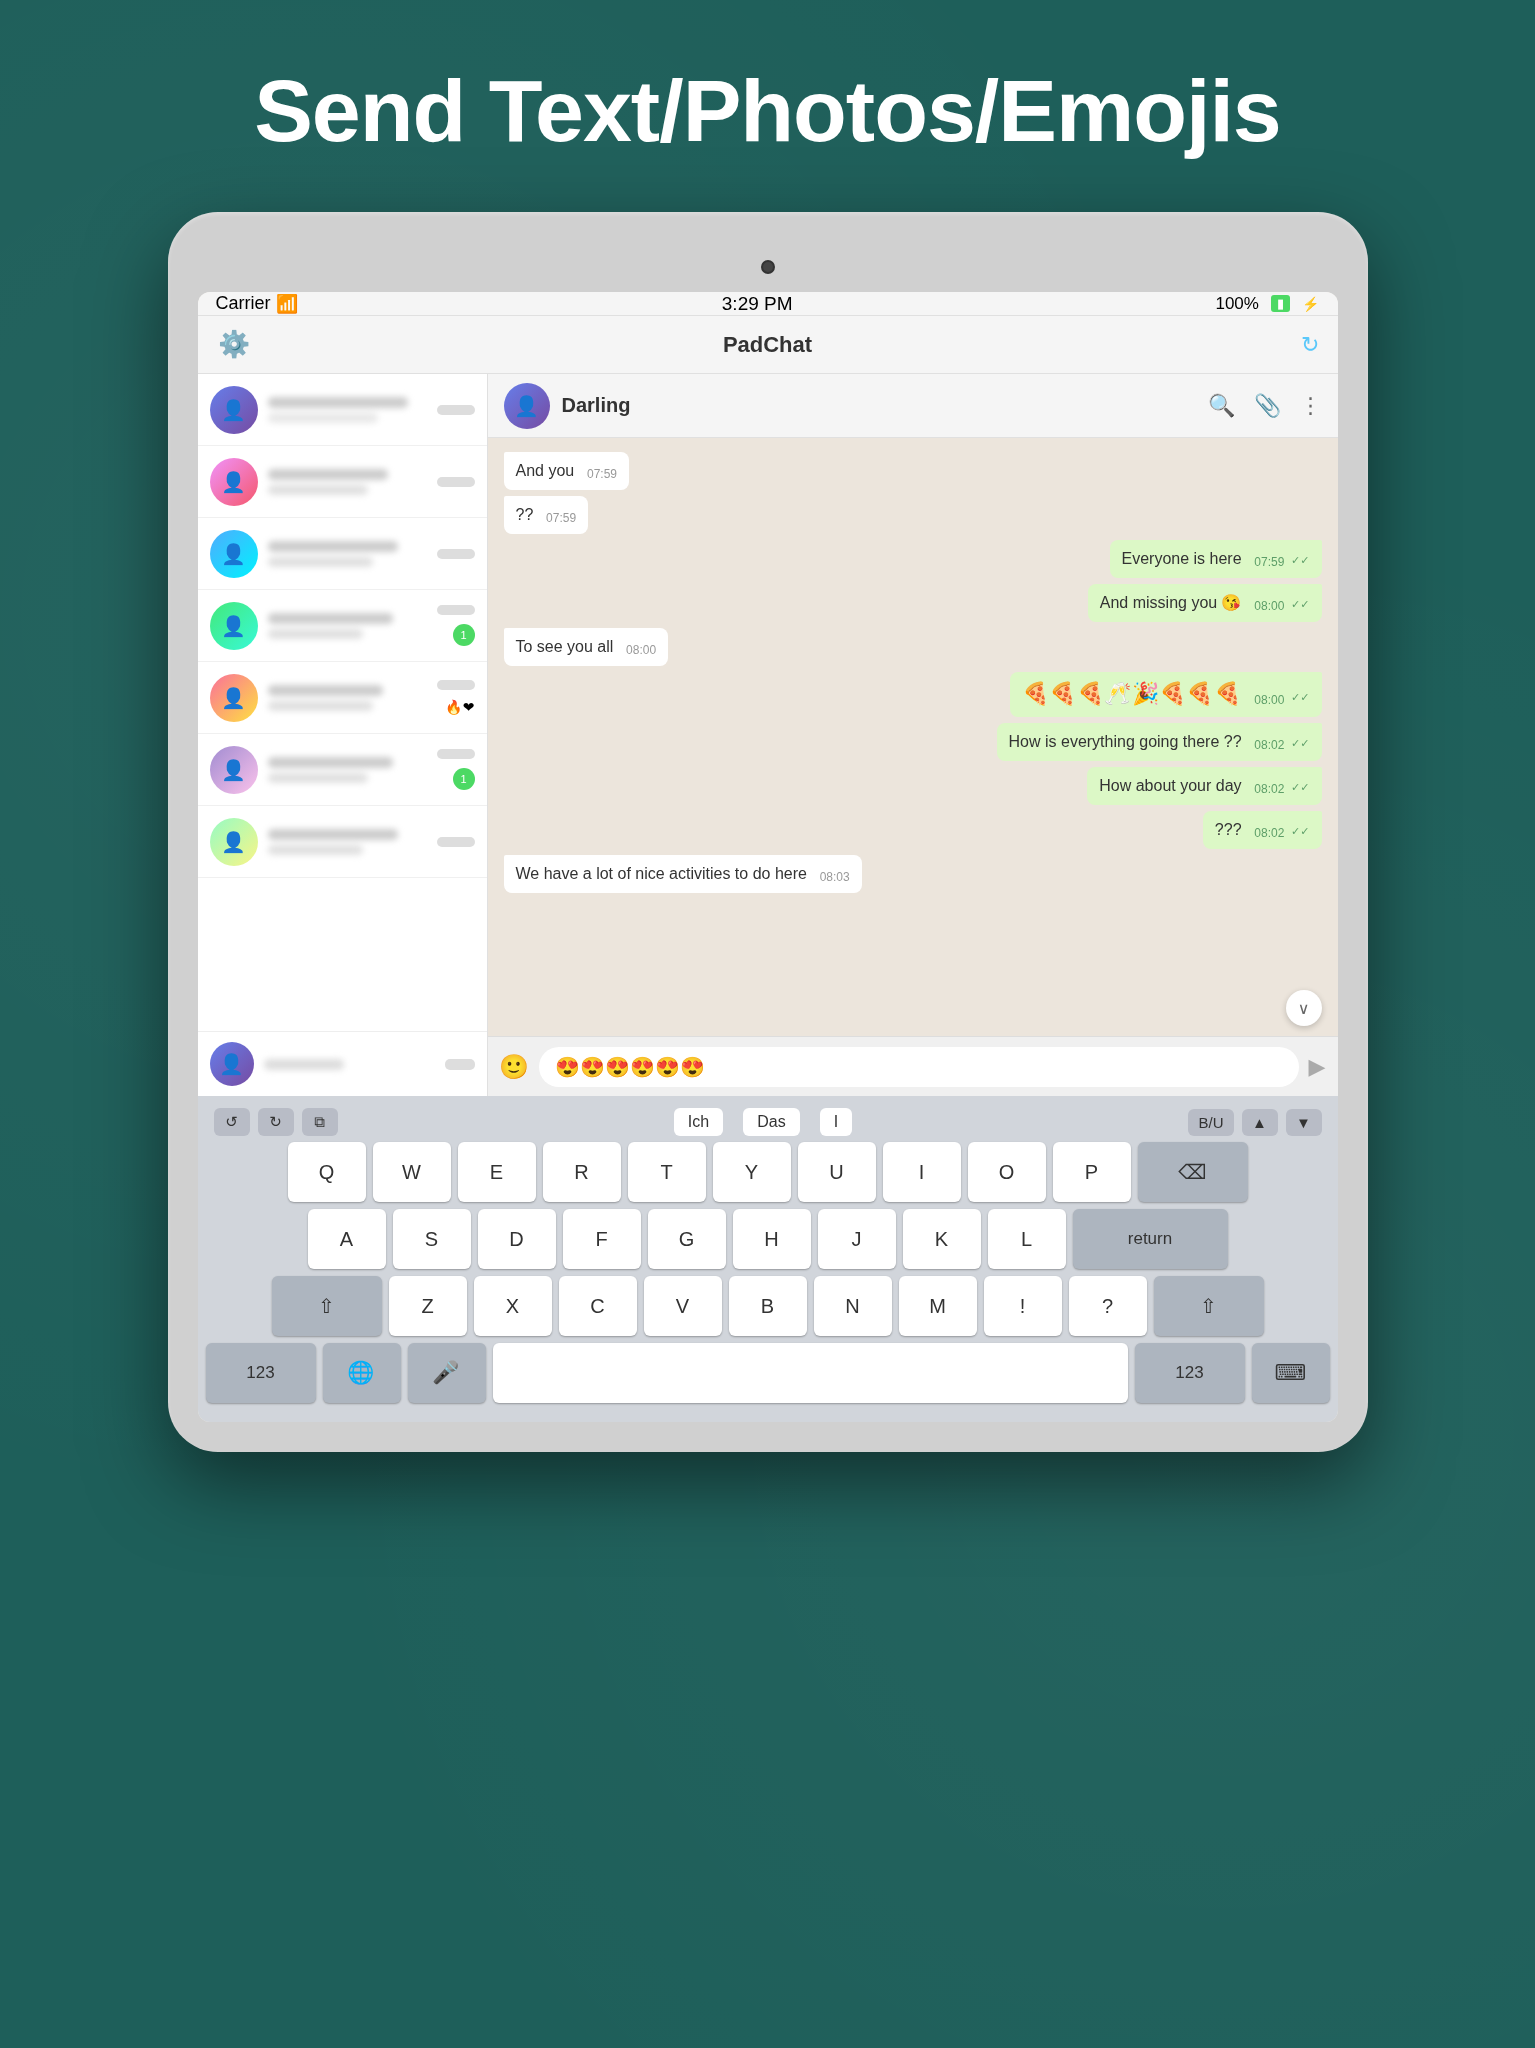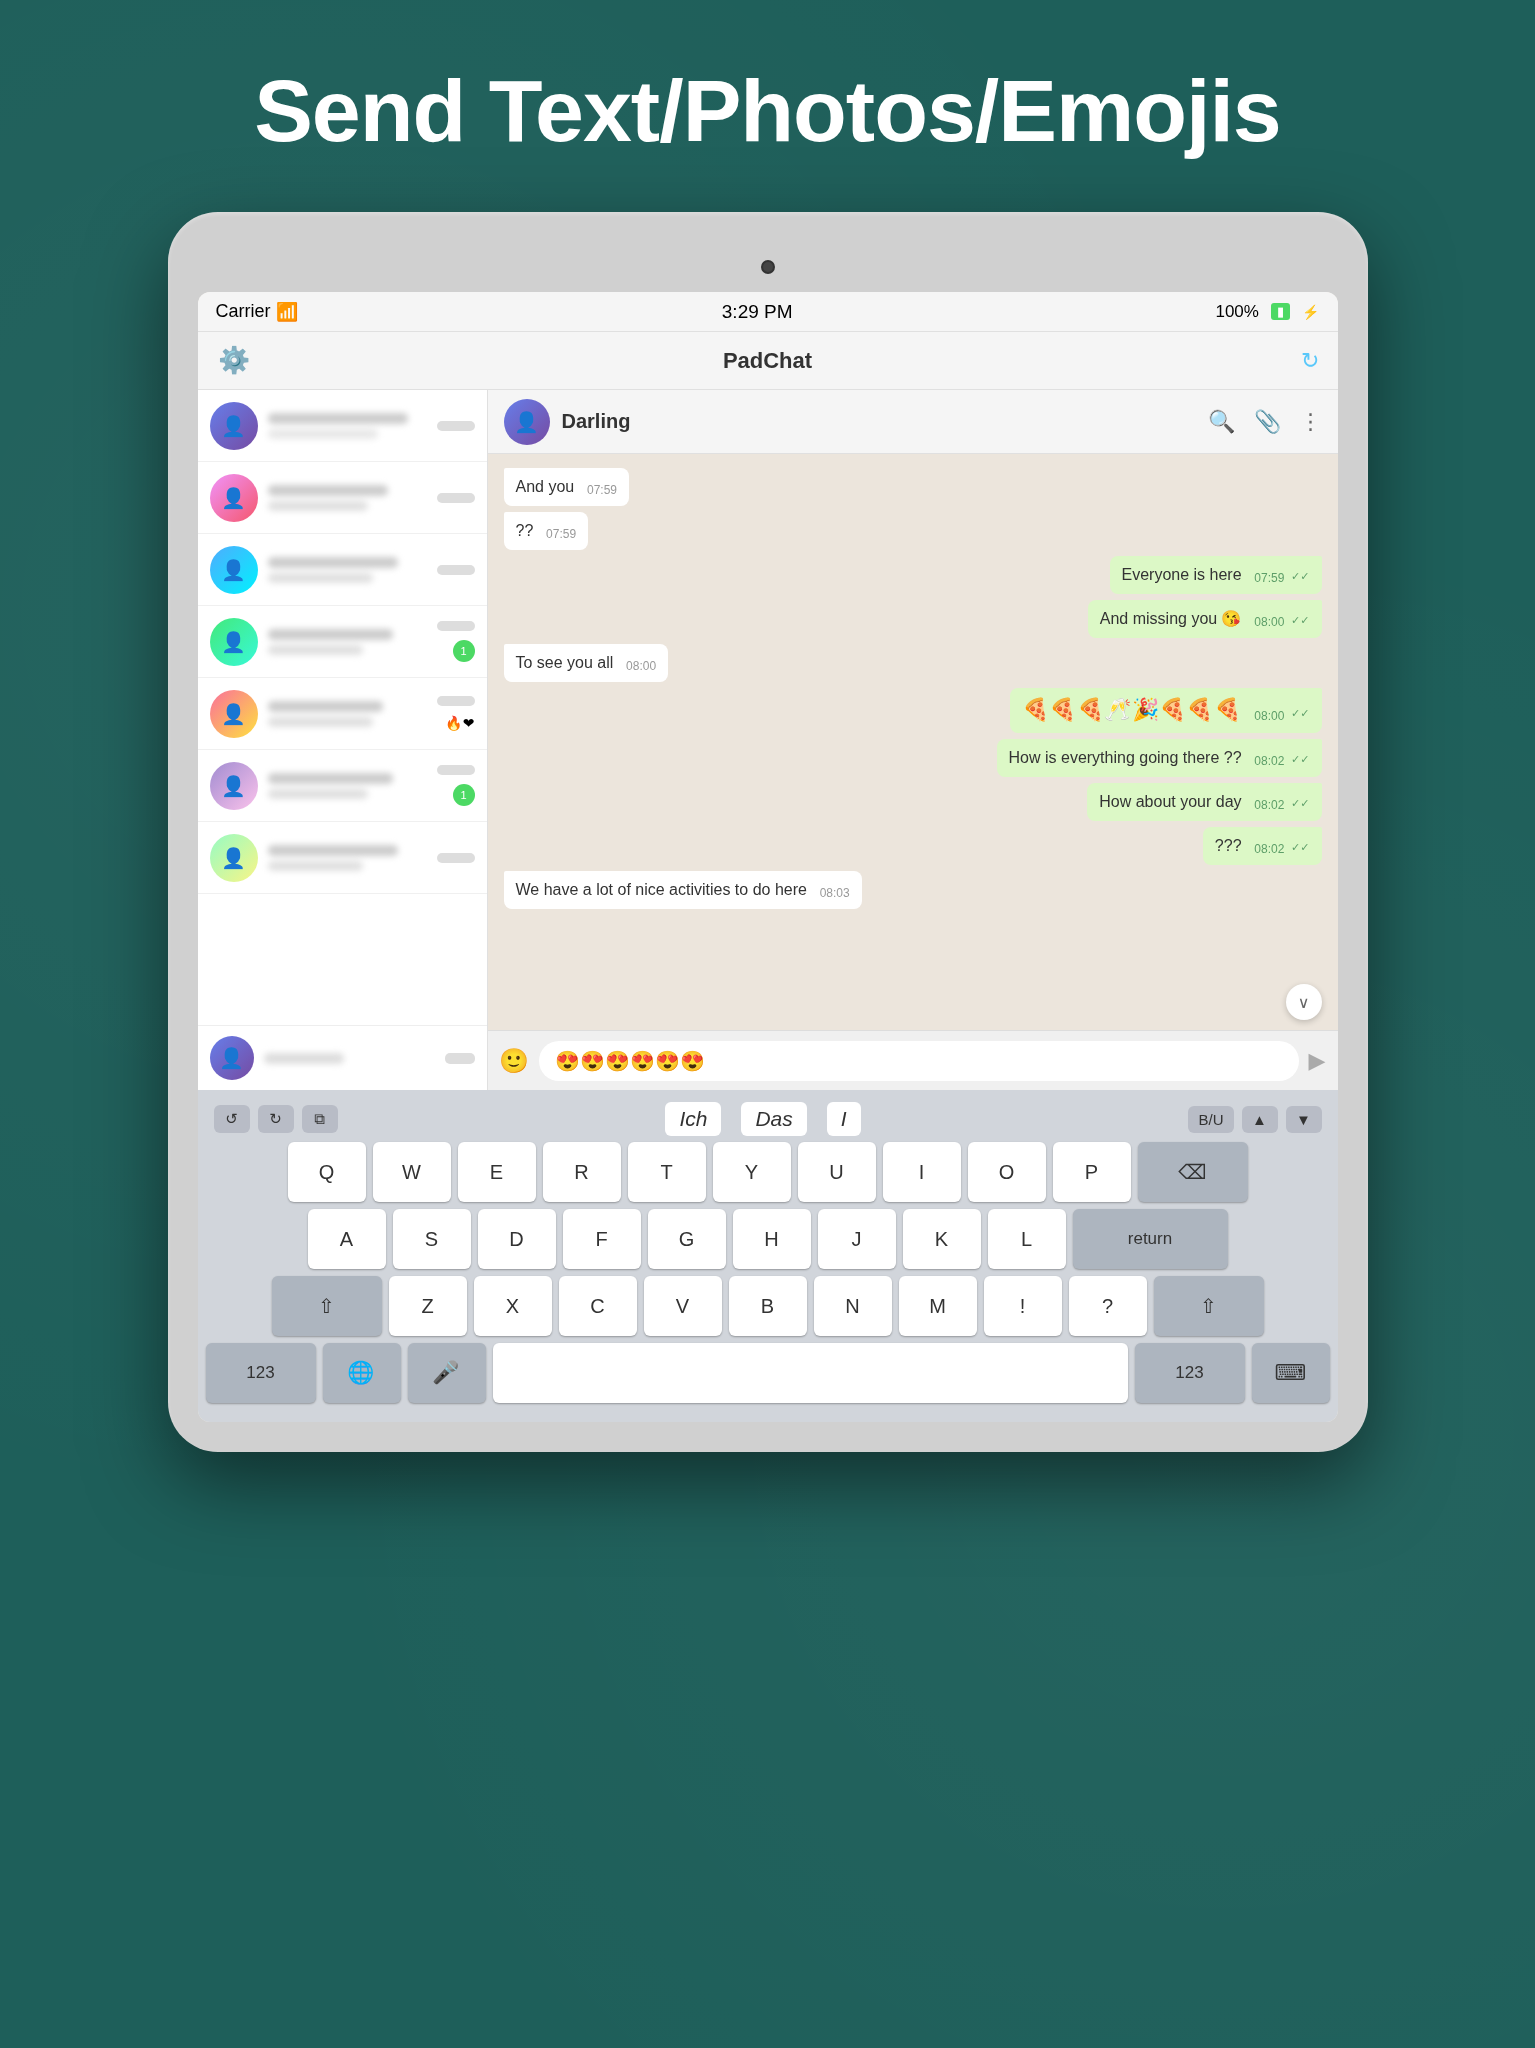--- a/index.html
+++ b/index.html
@@ -62,21 +62,21 @@
 
     
     .status-bar {
       background: #f5f5f5;
       display: flex;
       justify-content: space-between;
       align-items: center;
       padding: 6px 18px;
       font-size: 18px;
       font-weight: 500;
-      height: 40px;
+      height: 24px;
       border-bottom: 1px solid #e0e0e0;
     }
 
     .status-left { display: flex; align-items: center; gap: 6px; }
     .status-center { font-size: 19px; }
     .status-right { display: flex; align-items: center; gap: 12px; font-size: 17px; }
 
     
     .app-header {
       background: #f5f5f5;
@@ -367,23 +367,22 @@
       font-size: 15px;
       color: #333;
       min-width: 36px;
       text-align: center;
     }
 
     .toolbar-suggestion {
       background: white;
       border-radius: 6px;
       padding: 5px 14px;
-      font-size: 21px;
+      font-size: 16px;
       color: #333;
-      font-style: italic;
     }
 
     .toolbar-suggestions {
       display: flex;
       flex: 1;
       justify-content: center;
       gap: 20px;
     }
 
     .keyboard-row {

